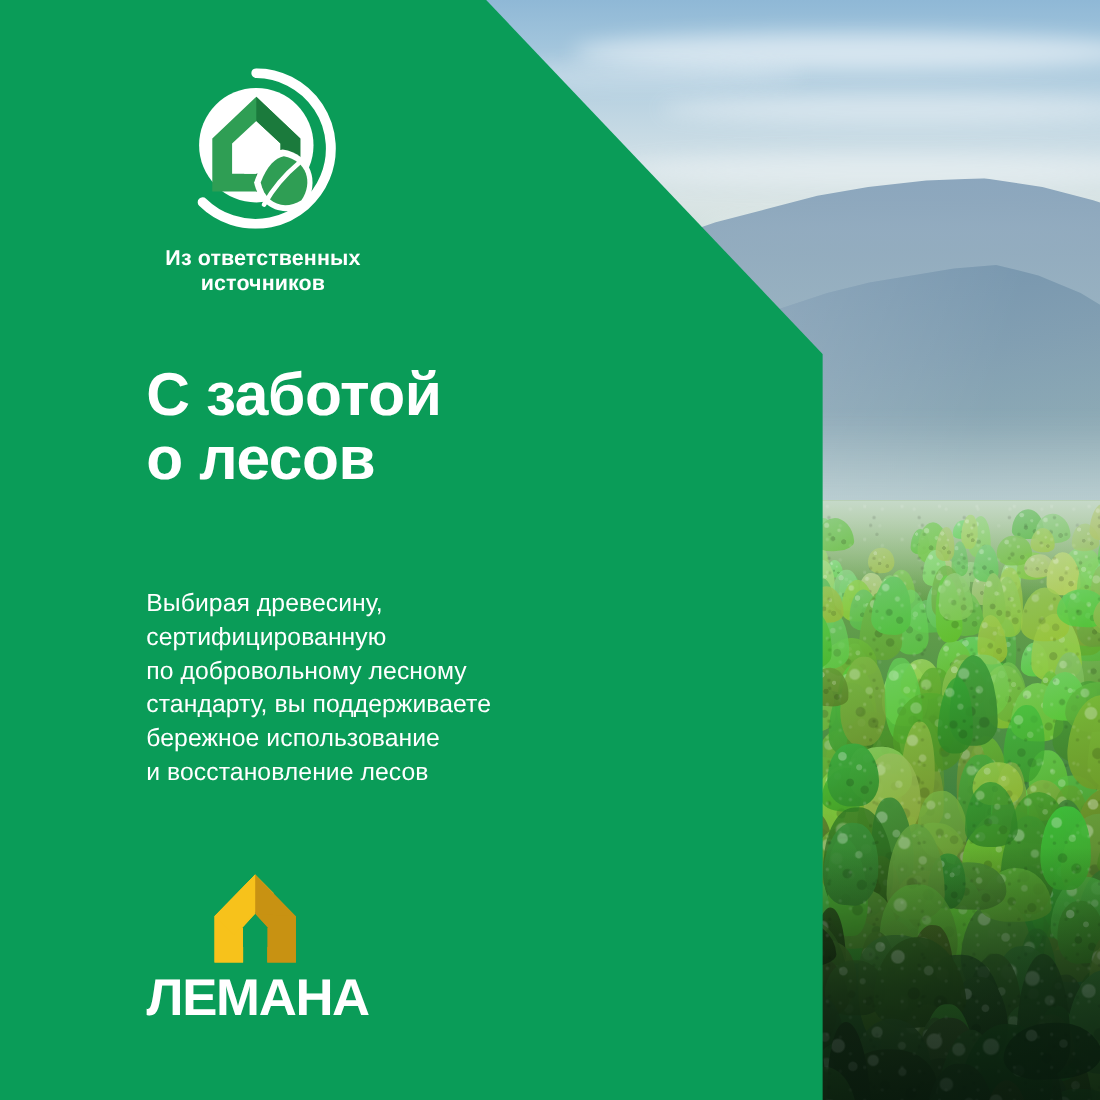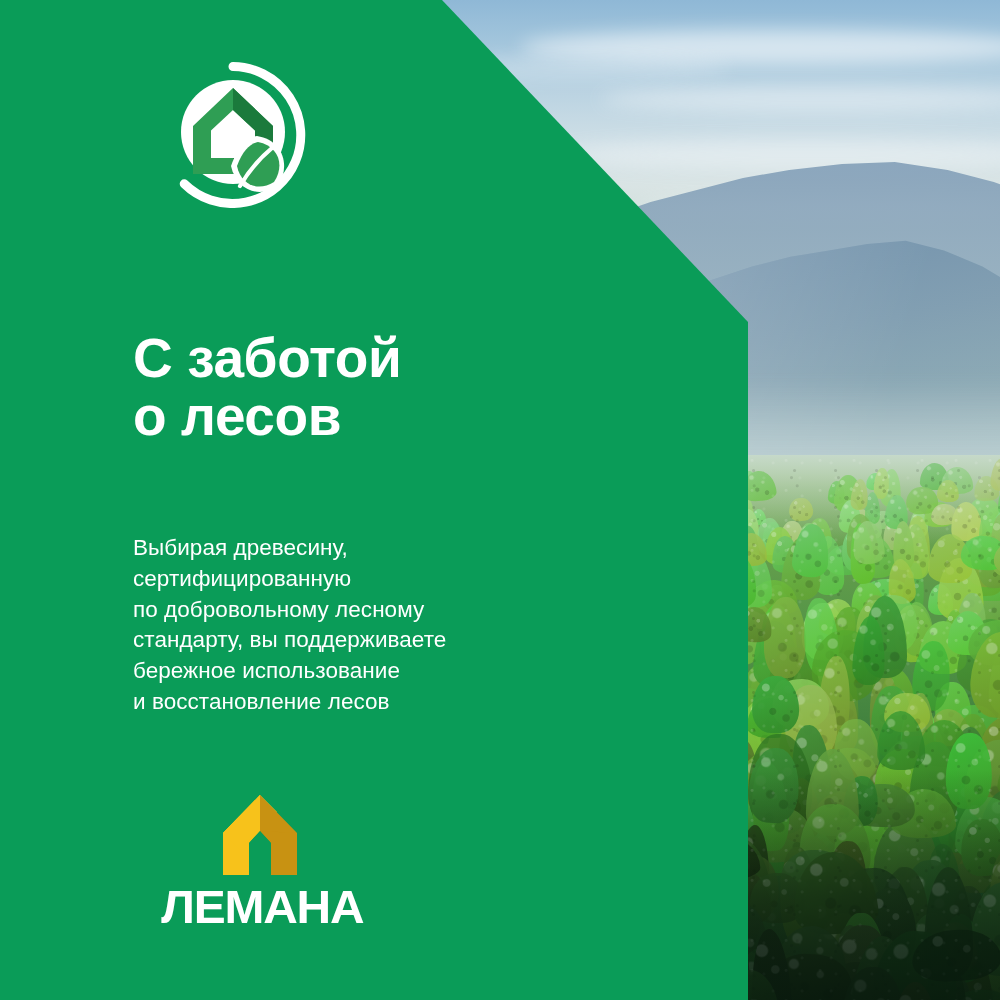--- a/index.html
+++ b/index.html
@@ -179,21 +179,21 @@
     color:#ffffff;
     font-size:22.5px;
     font-weight:400;
     line-height:1.37;
     letter-spacing:.05px;
     white-space:pre-line;
   }
 
   
   .brand {
-    position:absolute; left:145px; top:793px; width:230px;
+    position:absolute; left:117px; top:793px; width:230px;
   }
   .brand-house { width:100%; height:84px; display:block; }
   .brand-name {
     margin-top:6px;
     color:#ffffff;
     font-size:47px;
     font-weight:bold;
     letter-spacing:-1.2px;
     line-height:1;
     text-align:center;
@@ -749,20 +749,22 @@
 
           <path d="M62 78 L73 78 L73 96 L62 96 Z" fill="#ffffff"></path>
 
           <path d="M97 74 C123 78 131 104 118 124 C99 137 76 128 71 104 C78 84 86 76 97 74 Z" fill="#ffffff"></path>
 
           <path d="M98 80 C119 84 125 104 114 120 C98 130 81 123 77 104 C83 88 90 82 98 80 Z" fill="#2f9e54"></path>
 
           <path d="M112 86 C100 96 88 110 80 124" fill="none" stroke="#ffffff" stroke-width="4.2" stroke-linecap="round"></path>
         </svg>
       </div>
+      <div class="badge-caption">Из ответственных
+источников</div>
     </div>
 
     <h1 class="headline">С заботой
 о лесов</h1>
 
     <p class="body-copy">Выбирая древесину,
 сертифицированную
 по добровольному лесному
 стандарту, вы поддерживаете
 бережное использование

